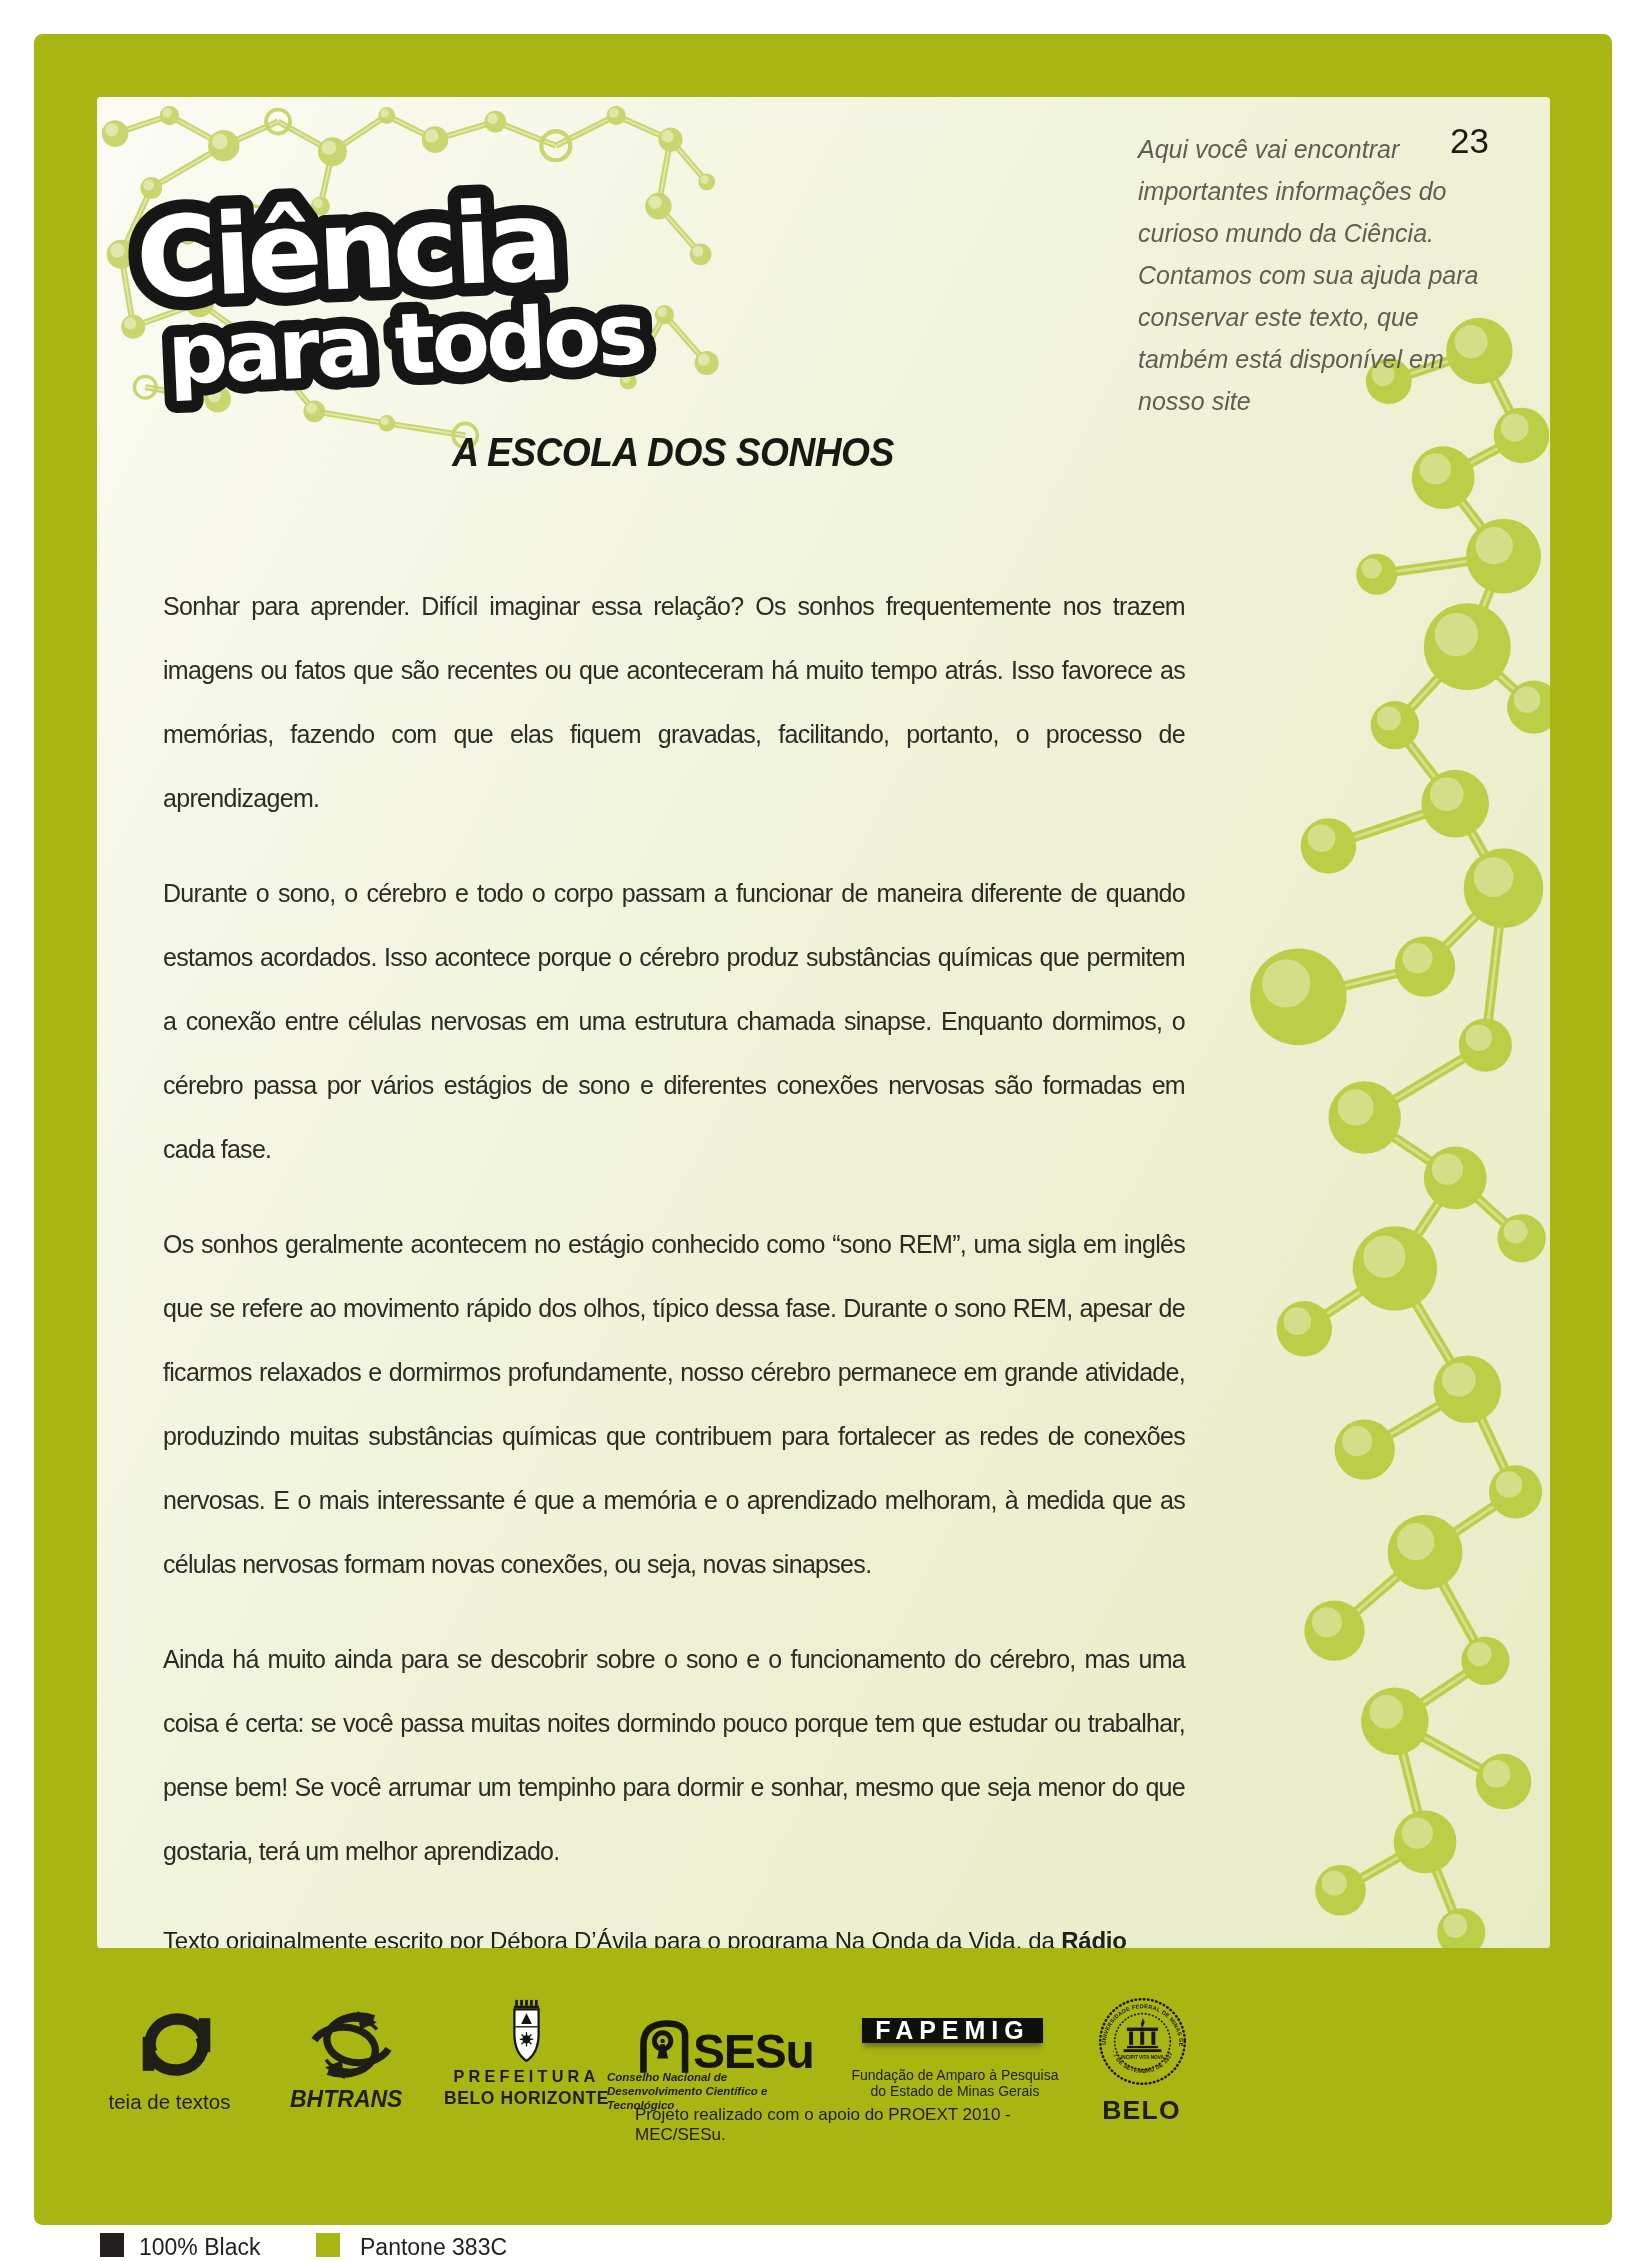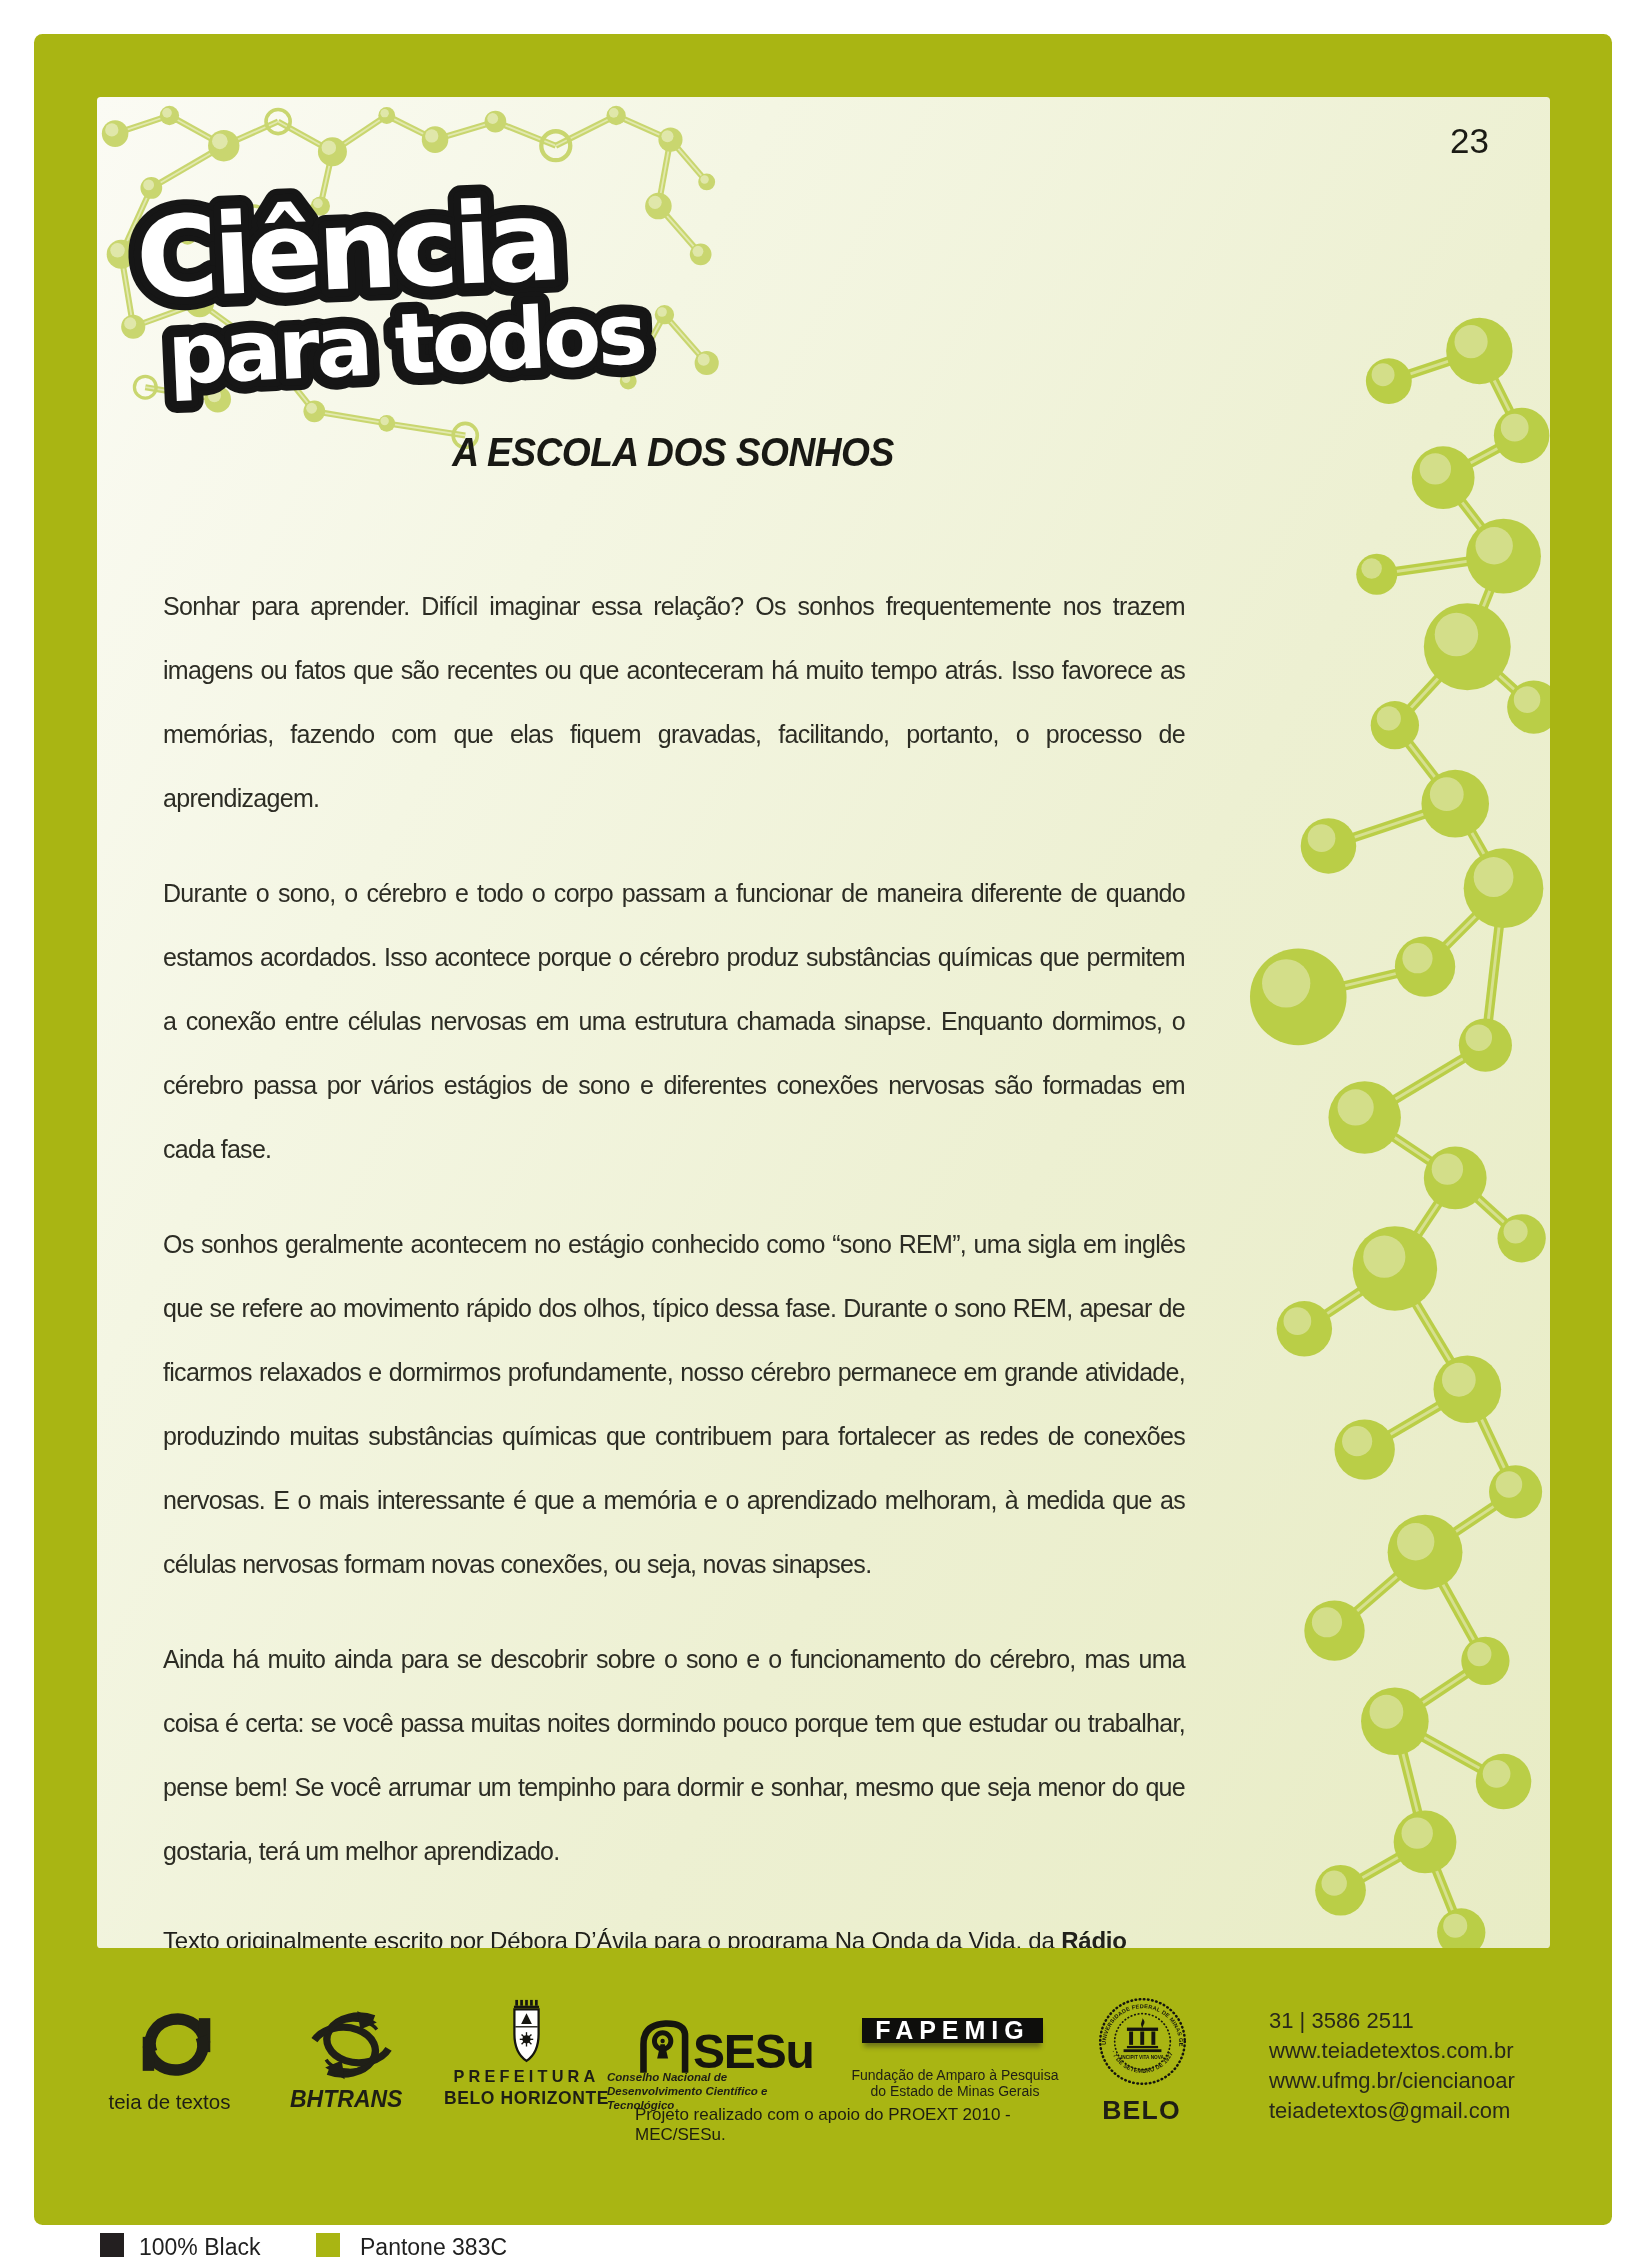--- a/index.html
+++ b/index.html
@@ -304,20 +304,21 @@
     <svg class="logo-svg" viewBox="0 0 1150 580" data-interactable="false">
       <g transform="rotate(-2.5 560 300)">
         <text class="logo-back" x="40" y="250" font-size="185" letter-spacing="-8" stroke-width="44" data-interactable="false">Ciência</text>
         <text class="logo-back" x="85" y="395" font-size="140" letter-spacing="-6" stroke-width="40" data-interactable="false">para todos</text>
         <text class="logo-back" x="40" y="250" font-size="185" letter-spacing="-8" stroke-width="26" data-interactable="false">Ciência</text>
         <text class="logo-back" x="85" y="395" font-size="140" letter-spacing="-6" stroke-width="24" data-interactable="false">para todos</text>
       </g>
     </svg>
 
     <div class="pagenum" data-interactable="false">23</div>
+    <div class="sidenote" data-interactable="false">Aqui você vai encontrar importantes informações do curioso mundo da Ciência. Contamos com sua ajuda para conservar este texto, que também está disponível em nosso site</div>
     <div class="title" data-interactable="false">A ESCOLA DOS SONHOS</div>
 
     <div class="bodycol" lang="pt-BR" data-interactable="false">
       <p data-interactable="false">Sonhar para aprender. Difícil imaginar essa relação? Os sonhos frequentemente nos trazem imagens ou fatos que são recentes ou que aconteceram há muito tempo atrás. Isso favorece as memórias, fazendo com que elas fiquem gravadas, facilitando, portanto, o processo de aprendizagem.</p>
       <p data-interactable="false">Durante o sono, o cérebro e todo o corpo passam a funcionar de maneira diferente de quando estamos acordados. Isso acontece porque o cérebro produz substâncias químicas que permitem a conexão entre células nervosas em uma estrutura chamada sinapse. Enquanto dormimos, o cérebro passa por vários estágios de sono e diferentes conexões nervosas são formadas em cada fase.</p>
       <p data-interactable="false">Os sonhos geralmente acontecem no estágio conhecido como “sono REM”, uma sigla em inglês que se refere ao movimento rápido dos olhos, típico dessa fase. Durante o sono REM, apesar de ficarmos relaxados e dormirmos profundamente, nosso cérebro permanece em grande atividade, produzindo muitas substâncias químicas que contribuem para fortalecer as redes de conexões nervosas.  E o mais interessante é que a memória e o aprendizado melhoram, à medida que as células nervosas formam novas conexões, ou seja, novas sinapses.</p>
       <p data-interactable="false">Ainda há muito ainda para se descobrir sobre o sono e o funcionamento do cérebro, mas uma coisa é certa: se você passa muitas noites dormindo pouco porque tem que estudar ou trabalhar, pense bem! Se você arrumar um tempinho para dormir e sonhar, mesmo que seja menor do que gostaria, terá um melhor aprendizado.</p>
       <p class="credit" data-interactable="false"><span data-interactable="false">Texto originalmente escrito por Débora D’Ávila para o programa Na Onda da Vida, da </span><b data-interactable="false">Rádio UFMG Educativa</b><span data-interactable="false">, e adaptado por Michelle de Melo.</span></p>
     </div>
   </div>
@@ -403,26 +404,20 @@
       <rect x="56" y="62" width="7" height="24"></rect>
         <rect x="76" y="62" width="7" height="24"></rect>
         <rect x="96" y="62" width="7" height="24"></rect>
       <rect x="52" y="55" width="56" height="6"></rect>
       <path d="M80 38 q6 6 2 12 q-2 4 -2 6 q-4 -6 -2 -10 q2 -4 2 -8 Z"></path>
     </g>
     <text x="80" y="112" text-anchor="middle" font-size="8.5" font-weight="bold" fill="#15150e" data-interactable="false">INCIPIT VITA NOVA</text>
   </svg>
   <div class="flabel ufmg-word" data-interactable="false">BELO</div>
 
-  <div class="contact" data-interactable="false">
-    <div data-interactable="false">31 | 3586 2511</div>
-    <div data-interactable="false">www.teiadetextos.com.br</div>
-    <div data-interactable="false">www.ufmg.br/ciencianoar</div>
-    <div data-interactable="false">teiadetextos@gmail.com</div>
-  </div>
 
   <div class="swatch" style="left:100px;background:#231f20" data-interactable="false"></div>
   <div class="swlabel" style="left:139px" data-interactable="false">100% Black</div>
   <div class="swatch" style="left:316px;background:#a9b513" data-interactable="false"></div>
   <div class="swlabel" style="left:360px" data-interactable="false">Pantone 383C</div>
 
 </div>
 
 
 </body></html>

